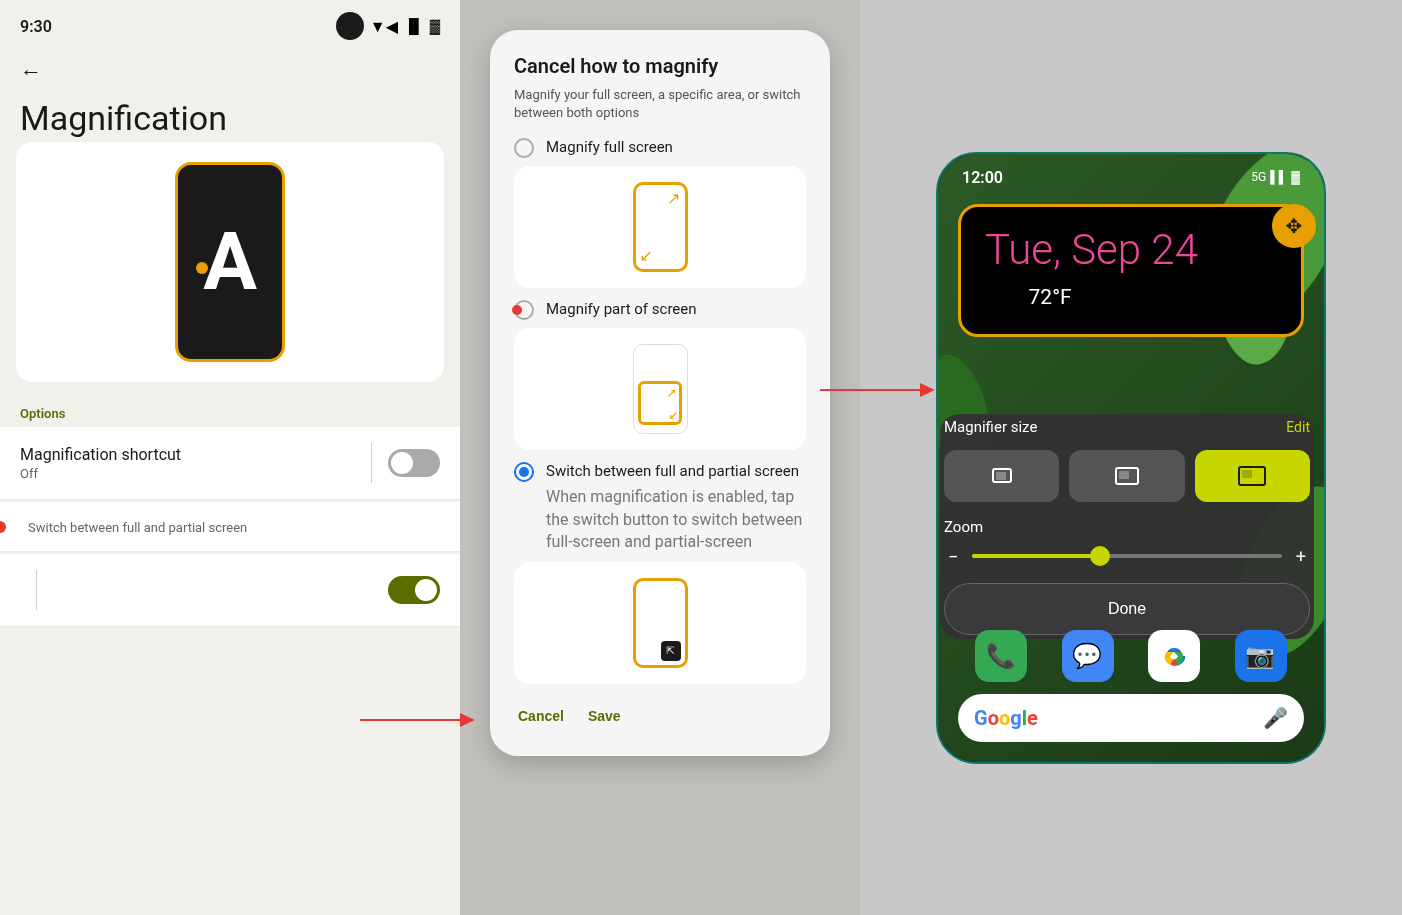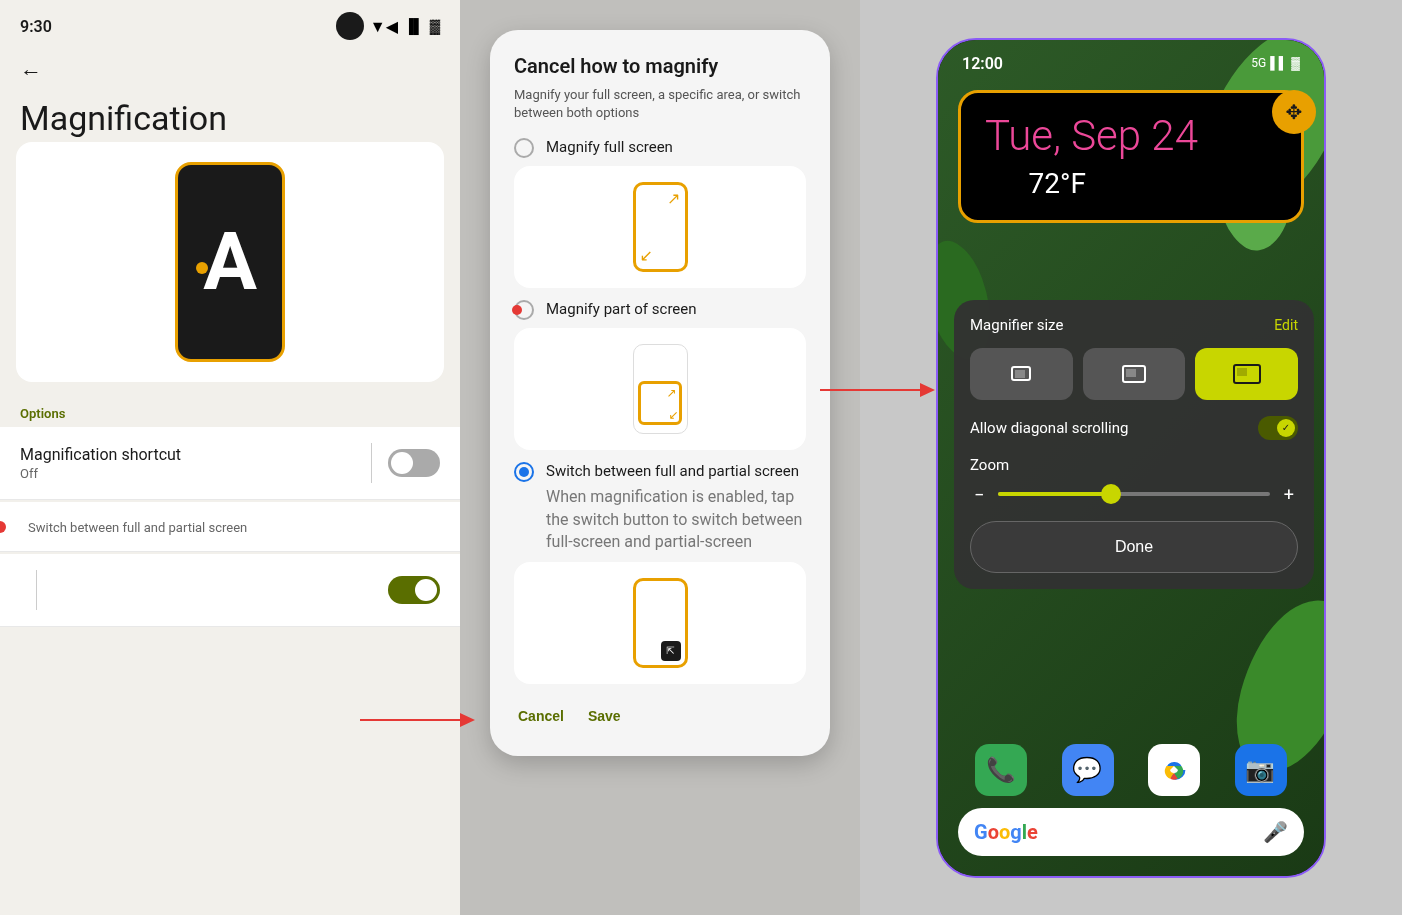--- a/index.html
+++ b/index.html
@@ -346,29 +346,29 @@
     
     .panel-phone {
       width: 542px;
       height: 915px;
       flex-shrink: 0;
       position: relative;
       overflow: hidden;
     }
     .phone-screen {
       width: 390px;
-      height: 840px;
+      height: 612px;
       background: #1a1a1a;
       border-radius: 40px;
       position: absolute;
       left: 50%;
       top: 50%;
       transform: translate(-50%, -50%);
       overflow: hidden;
-      border: 2px solid #8b5cf6;
+      border: 2px solid #0f766e;
     }
     .phone-bg-leaves {
       position: absolute;
       top: 0; left: 0; right: 0; bottom: 0;
       background: linear-gradient(135deg, #2d5a27 0%, #1a3a15 100%);
       z-index: 0;
     }
     
     .leaf-shape {
       position: absolute;
@@ -422,21 +422,21 @@
     .clock-weather {
       display: flex;
       align-items: center;
       gap: 8px;
       margin-top: 8px;
     }
     .weather-icon {
       font-size: 28px;
     }
     .weather-temp {
-      font-size: 28px;
+      font-size: 21px;
       font-weight: 400;
       color: #fff;
     }
 
     .move-handle {
       position: absolute;
       top: 50px;
       right: 8px;
       width: 44px;
       height: 44px;
@@ -449,25 +449,25 @@
       cursor: move;
     }
     .move-handle-icon {
       font-size: 20px;
       color: #1a1a1a;
     }
 
     .magnifier-panel {
       position: absolute;
       top: 260px;
-      left: 16px;
+      left: 2px;
       right: 10px;
       background: rgba(50, 50, 50, 0.95);
       border-radius: 20px;
-      padding: 16px;
+      padding: 4px;
       z-index: 10;
     }
     .magnifier-header {
       display: flex;
       justify-content: space-between;
       align-items: center;
       margin-bottom: 14px;
     }
     .magnifier-title {
       font-size: 15px;
@@ -837,28 +837,20 @@
             <div class="size-btn-icon-inner"></div>
           </div>
         </div>
         <div class="size-btn active">
           <div class="size-btn-icon" style="width:28px;height:20px">
             <div class="size-btn-icon-inner"></div>
           </div>
         </div>
       </div>
 
-      <div class="diagonal-row">
-        <span class="diagonal-label">Allow diagonal scrolling</span>
-        <div class="toggle-small on">
-          <div class="toggle-small-knob">
-            <div class="checkmark-inside">✓</div>
-          </div>
-        </div>
-      </div>
 
       <div class="zoom-row">
         <div class="zoom-label">Zoom</div>
         <div class="zoom-slider-row">
           <span class="zoom-minus">−</span>
           <div class="zoom-track">
             <div class="zoom-fill"></div>
             <div class="zoom-thumb"></div>
           </div>
           <span class="zoom-plus">+</span>

